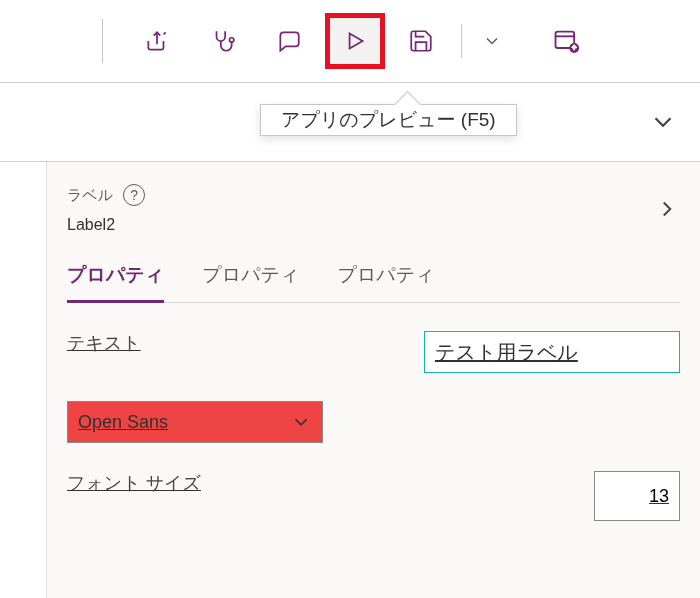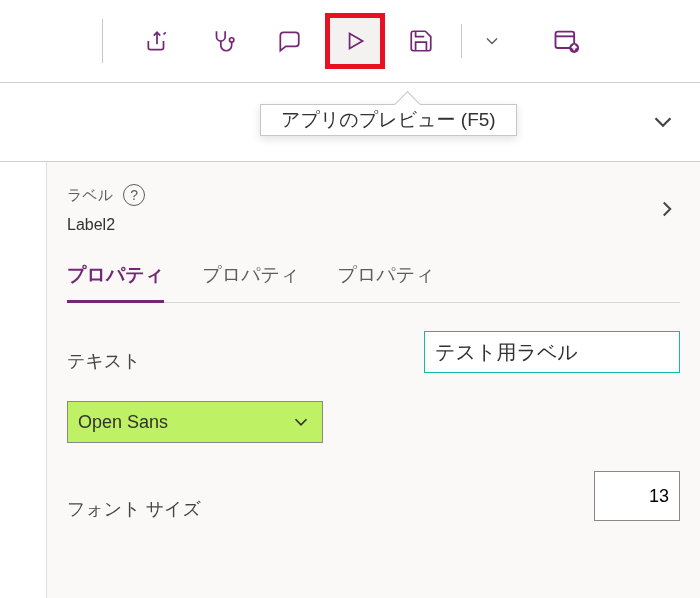--- a/index.html
+++ b/index.html
@@ -154,43 +154,44 @@
     .tab.active {
       color: #742774;
       font-weight: 600;
       border-bottom: 3px solid #742774;
       margin-bottom: -1px;
     }
 
     
     .prop-row {
       display: flex;
-      align-items: flex-end;
+      align-items: flex-start;
       justify-content: space-between;
       margin-top: 28px;
+      text-decoration: underline;
     }
     .prop-label {
       font-size: 18px;
       color: #444;
     }
     .text-input {
       width: 256px;
       height: 42px;
       border: 1px solid #14b8a6;
       background: #fff;
       padding: 0 10px;
       font-size: 20px;
       font-family: inherit;
       color: #323130;
     }
     .select-input {
       width: 256px;
       height: 42px;
       border: 1px solid #8a8886;
-      background: #bef264;
+      background: #ef4444;
       padding: 0 10px;
       font-size: 18px;
       display: flex;
       align-items: center;
       justify-content: space-between;
       cursor: pointer;
       gap: 40px;
     }
     .num-input {
       width: 86px;

